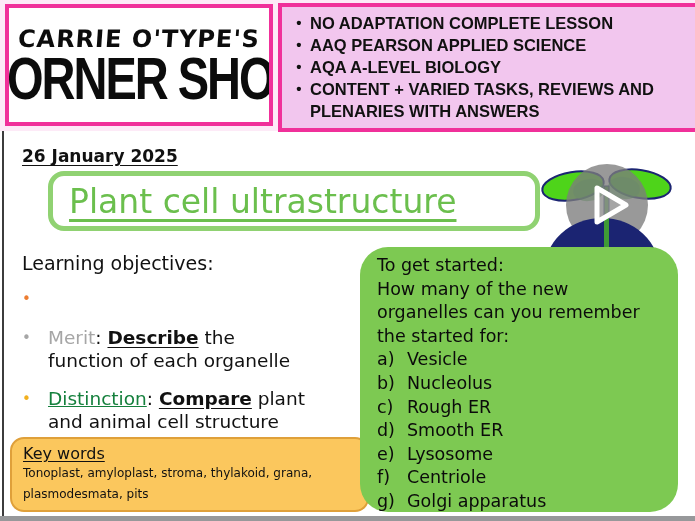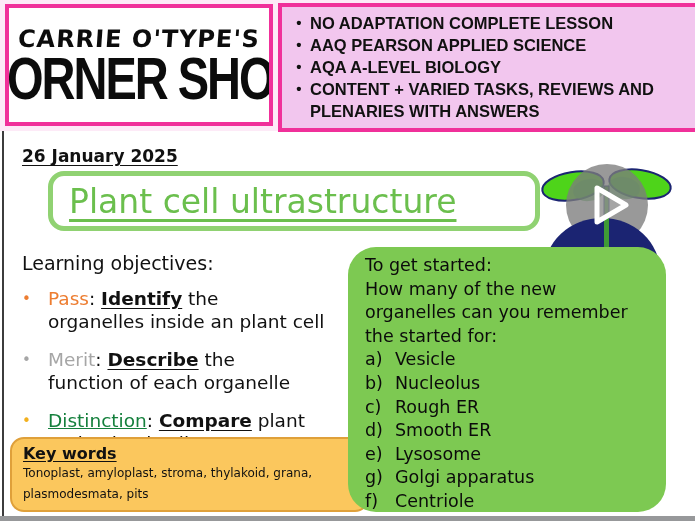--- a/index.html
+++ b/index.html
@@ -37,25 +37,25 @@
   
   .objectives{position:absolute;left:22px;top:252px;width:352px;color:#111;}
   .obj-heading{font-size:19px;margin-bottom:13px;}
   .obj-item{display:flex;margin-bottom:15px;font-size:18.5px;line-height:23px;}
   .obj-dot{width:26px;flex:none;font-size:15px;padding-top:1px;}
   .obj-verb{font-weight:bold;text-decoration:underline;text-underline-offset:3px;}
 
   
   .keywords{position:absolute;left:10px;top:437px;width:344px;height:66px;background:#fbc75d;
             border:2px solid #dfa03a;border-radius:14px;padding:5px 0 0 11px;color:#111;z-index:2;}
-  .kw-heading{font-size:16px;font-weight:bold;text-decoration:underline;text-underline-offset:2px;}
+  .kw-heading{font-size:16px;font-weight:normal;text-decoration:underline;text-underline-offset:2px;}
   .kw-body{font-size:12px;line-height:21px;width:320px;}
 
   
-  .starter{position:absolute;left:348px;top:247px;width:318px;height:265px;background:#7dc952;
+  .starter{position:absolute;left:360px;top:247px;width:318px;height:265px;background:#7dc952;
            border-radius:28px;padding:7px 0 0 17px;color:#0b0b0b;z-index:2;box-sizing:border-box;}
   .starter div{font-size:17.5px;line-height:23.6px;}
   .st-letter{display:inline-block;width:30px;}
 
   
   .bottom-strip{position:absolute;left:0;bottom:0;width:695px;height:5px;background:#97989a;}
 </style>
 </head>
 <body>
 
@@ -106,24 +106,20 @@
     <ellipse cx="69" cy="122" rx="58" ry="54" fill="#1b2472"></ellipse>
     <rect x="71" y="66" width="5" height="44" fill="#3f9b35"></rect>
     <polygon points="64,38 64,72 93,55" fill="rgba(255,255,255,0.12)" stroke="#ffffff" stroke-width="5" stroke-linejoin="round"></polygon>
   </svg>
 
   <div class="objectives">
     <div class="obj-heading">Learning objectives:</div>
 
     <div class="obj-item">
       <span class="obj-dot" style="color: rgb(237, 125, 49);">•</span>
-      <span>
-        <span class="obj-level" style="color: rgb(237, 125, 49);">Pass</span><span>: </span><span class="obj-verb">Identify</span><span> the</span><br>
-        <span>organelles inside an plant cell</span>
-      </span>
     </div>
 
     <div class="obj-item">
       <span class="obj-dot" style="color: rgb(166, 166, 166);">•</span>
       <span>
         <span class="obj-level" style="color: rgb(166, 166, 166);">Merit</span><span>: </span><span class="obj-verb">Describe</span><span> the</span><br>
         <span>function of each organelle</span>
       </span>
     </div>
 
@@ -144,18 +140,18 @@
   <div class="starter">
     <div>To get started:</div>
     <div>How many of the new</div>
     <div>organelles can you remember</div>
     <div>the started for:</div>
     <div><span class="st-letter">a)</span><span>Vesicle</span></div>
     <div><span class="st-letter">b)</span><span>Nucleolus</span></div>
     <div><span class="st-letter">c)</span><span>Rough ER</span></div>
     <div><span class="st-letter">d)</span><span>Smooth ER</span></div>
     <div><span class="st-letter">e)</span><span>Lysosome</span></div>
+    <div><span class="st-letter">f)</span><span>Centriole</span></div>
     <div><span class="st-letter">g)</span><span>Golgi apparatus</span></div>
-    <div><span class="st-letter">f)</span><span>Centriole</span></div>
   </div>
 
   <div class="bottom-strip"></div>
 </div>
 
 </body></html>

